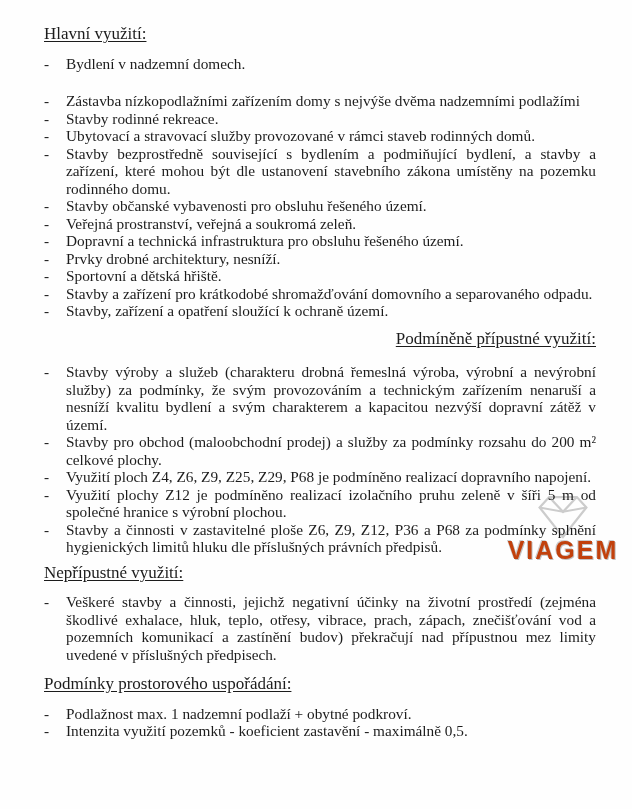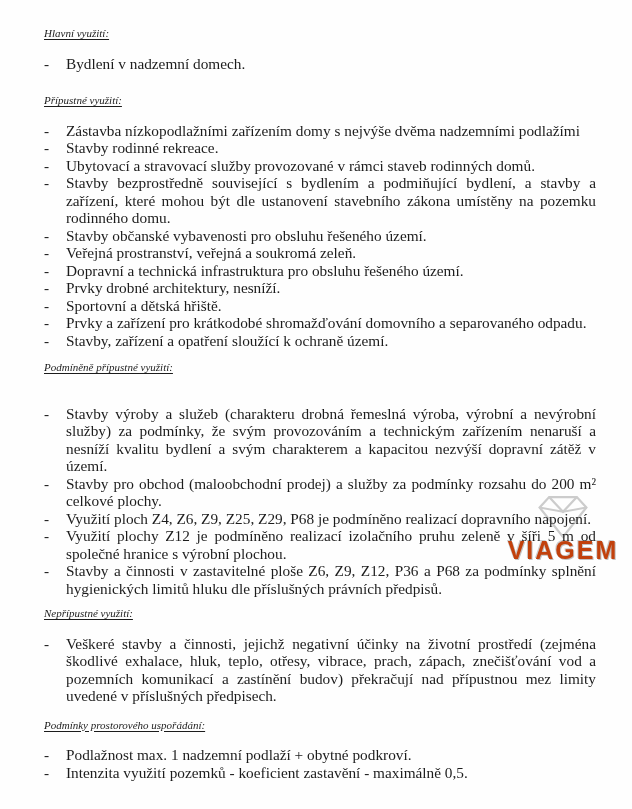--- a/index.html
+++ b/index.html
@@ -12,29 +12,28 @@
   .page {
     position: relative;
     width: 632px; height: 809px;
     box-sizing: border-box;
     padding: 25px 36px 0 44px;
     overflow: hidden;
     background: #fefefe;
   }
   .content { position: relative; z-index: 1; }
   h2.sec-heading {
-    font-size: 11px;
+    font-size: 17px;
     line-height: 17.5px;
     font-weight: normal;
     text-decoration: underline;
     text-underline-offset: 2px;
     margin: 0 0 12px 0;
-    font-style: italic;
-  }
-  section.s3 h2.sec-heading { margin-bottom: 28px; }
+  }
+  section.s3 h2.sec-heading { margin-bottom: 16px; text-align: right; }
   ul.bullets {
     list-style: none;
     margin: 0; padding: 0;
   }
   section.s1 ul.bullets { margin-bottom: 20px; }
   section.s2 ul.bullets { margin-bottom: 10px; }
   section.s3 ul.bullets { margin-bottom: 8px; }
   section.s4 ul.bullets { margin-bottom: 12px; }
   section.s5 ul.bullets { margin-bottom: 0; }
   li.bullet-item {
@@ -90,21 +89,20 @@
       <h2 class="sec-heading">Hlavní využití:</h2>
       <ul class="bullets">
         <li class="bullet-item">
           <span class="marker">-</span>
           <span class="txt">Bydlení v nadzemní domech.</span>
         </li>
       </ul>
     </section>
 
     <section class="s2">
-      <h2 class="sec-heading">Přípustné využití:</h2>
       <ul class="bullets">
         <li class="bullet-item">
           <span class="marker">-</span>
           <span class="txt">Zástavba nízkopodlažními zařízením domy s nejvýše dvěma nadzemními podlažími</span>
         </li>
         <li class="bullet-item">
           <span class="marker">-</span>
           <span class="txt">Stavby rodinné rekreace.</span>
         </li>
         <li class="bullet-item">
@@ -130,21 +128,21 @@
         <li class="bullet-item">
           <span class="marker">-</span>
           <span class="txt">Prvky drobné architektury, nesníží.</span>
         </li>
         <li class="bullet-item">
           <span class="marker">-</span>
           <span class="txt">Sportovní a dětská hřiště.</span>
         </li>
         <li class="bullet-item">
           <span class="marker">-</span>
-          <span class="txt">Prvky a zařízení pro krátkodobé shromažďování domovního a separovaného odpadu.</span>
+          <span class="txt">Stavby a zařízení pro krátkodobé shromažďování domovního a separovaného odpadu.</span>
         </li>
         <li class="bullet-item">
           <span class="marker">-</span>
           <span class="txt">Stavby, zařízení a opatření sloužící k ochraně území.</span>
         </li>
       </ul>
     </section>
 
     <section class="s3">
       <h2 class="sec-heading">Podmíněně přípustné využití:</h2>

